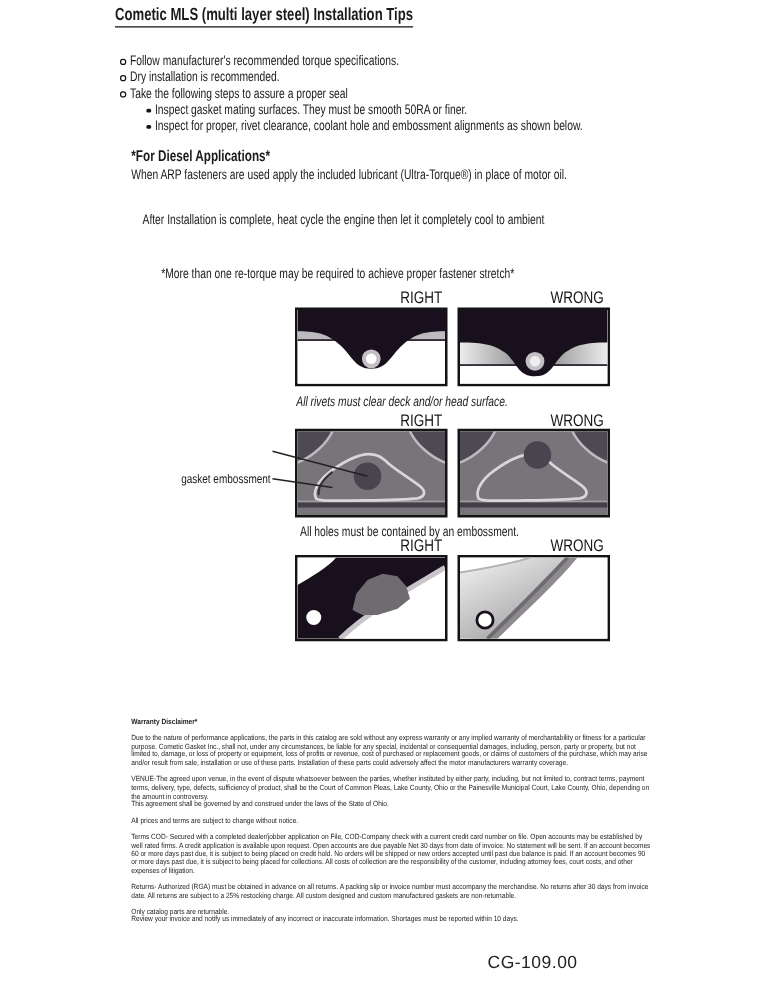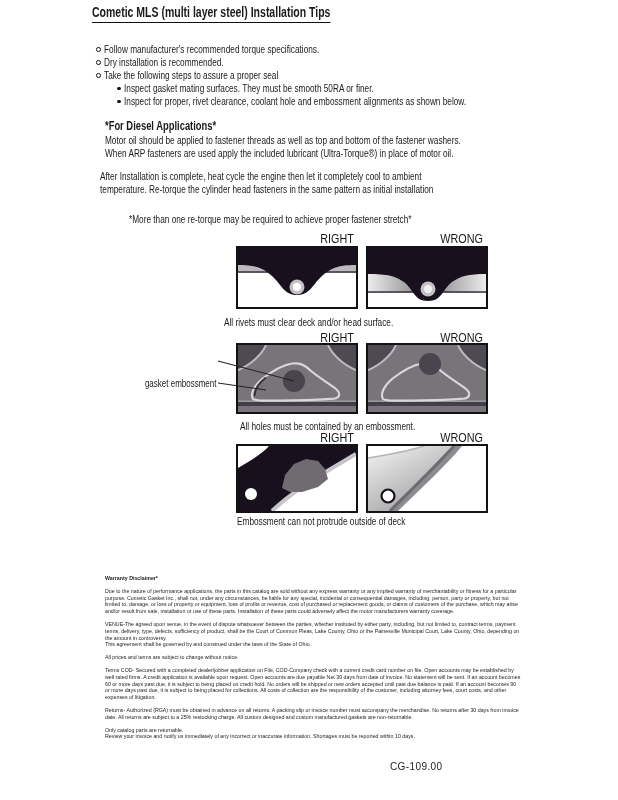--- a/index.html
+++ b/index.html
@@ -30,21 +30,21 @@
   .label-box{width:122px;text-align:right;}
   .panel{position:absolute;width:122px;height:63px;border:2px solid #131313;box-sizing:border-box;background:#fff;}
   .panel2{height:71px;}
   .panel3{height:69px;}
   .panel svg{display:block;width:100%;height:100%;}
   .side-label{font-size:10px;text-align:right;width:108px;line-height:11px;}
   .disc{width:472px;transform:scaleX(.88);transform-origin:0 0;font-size:6px;line-height:6.8px;color:#232323;}
   .disc p{margin:0 0 6px 0;}
   .disc p.tight{margin-bottom:0;}
   .disc .dh{font-weight:bold;margin-bottom:6px;}
-  .footer{font-size:10px;letter-spacing:.4px;color:#222;}
+  .footer{font-size:14px;letter-spacing:.4px;color:#222;}
   svg.leader{pointer-events:none;}
 </style>
 </head>
 <body>
 
 <div class="page">
 
   <div class="abs" style="left:92px;top:3px;">
     <span class="title t75">Cometic MLS (multi layer steel) Installation Tips</span>
   </div>
@@ -69,26 +69,24 @@
     <div class="brow lvl2">
         <span class="dot fill"></span>
         <span class="btxt">Inspect for proper, rivet clearance, coolant hole and embossment alignments as shown below.</span>
       </div>
   </div>
 
   <div class="abs" style="left:105px;top:116px;">
     <span class="h2 t75">*For Diesel Applications*</span>
   </div>
   <div class="abs" style="left:105px;top:134px;">
-    <div class="body-line"><span class="t75">Motor oil should be applied to fastener threads as well as top and bottom of the fastener washers.</span></div>
     <div class="body-line"><span class="t75">When ARP fasteners are used apply the included lubricant (Ultra-Torque®) in place of motor oil.</span></div>
   </div>
-  <div class="abs" style="left:100px;top:170px;">
+  <div class="abs" style="left:114px;top:170px;">
     <div class="body-line"><span class="t75">After Installation is complete, heat cycle the engine then let it completely cool to ambient</span></div>
-    <div class="body-line"><span class="t75">temperature. Re-torque the cylinder head fasteners in the same pattern as initial installation</span></div>
   </div>
   <div class="abs" style="left:105px;top:209px;margin-left:24px;">
     <span class="t75" style="font-size:11px;">*More than one re-torque may be required to achieve proper fastener stretch*</span>
   </div>
 
   <div class="abs label-box" style="left:236px;top:229px;"><span class="rw-label t80c">RIGHT</span></div>
   <div class="abs label-box" style="left:366px;top:229px;"><span class="rw-label t80c">WRONG</span></div>
 
   <div class="panel" style="left:236px;top:246px;">
     <svg viewBox="0 0 118 59">
@@ -111,21 +109,21 @@
         </linearGradient>
       </defs>
       <rect x="0" y="0" width="118" height="59" fill="#ffffff"></rect>
       <rect x="0" y="24" width="118" height="20" fill="url(#g-wedge)"></rect>
       <rect x="0" y="43.4" width="118" height="1.3" fill="#18101d"></rect>
       <path d="M0,0 H118 V26 C100,26 93,28 84,34 C74,42 74,53 60,53 C46,53 46,42 36,34 C27,28 20,26 0,26 Z" fill="#18101d"></path>
       <circle cx="60" cy="41" r="7.5" fill="#c2bfc5"></circle>
       <circle cx="60" cy="41" r="4.2" fill="#eeeeee"></circle>
     </svg>
   </div>
-  <div class="abs" style="left:224px;top:312px;">
+  <div class="abs" style="left:237px;top:312px;font-style:italic;">
     <span class="caption t75">All rivets must clear deck and/or head surface.</span>
   </div>
 
   <div class="abs label-box" style="left:236px;top:328px;"><span class="rw-label t80c">RIGHT</span></div>
   <div class="abs label-box" style="left:366px;top:328px;"><span class="rw-label t80c">WRONG</span></div>
 
   <div class="abs side-label" style="left:108px;top:378px;text-align:right;">
     <div><span class="t80r">gasket embossment</span></div>
   </div>
 
@@ -189,21 +187,20 @@
       <rect x="0" y="0" width="118" height="65" fill="#ffffff"></rect>
       <path d="M58,0 L94,0 C76,22 50,45 30,65 L10,65 C32,44 46,22 58,0 Z" fill="#8d8a90"></path>
       <path d="M0,12 C24,8 44,4 56,0 L86,0 C66,22 42,45 22,65 L0,65 Z" fill="url(#g-band)"></path>
       <path d="M86,0 C66,22 42,45 22,65" stroke="#6e6a70" stroke-width="3" fill="none"></path>
       <path d="M56,0 C44,4 24,8 0,12" stroke="#b5b2b7" stroke-width="1.5" fill="none"></path>
       <circle cx="20" cy="50" r="6.5" fill="#ffffff" stroke="#18101d" stroke-width="2.2"></circle>
     </svg>
   </div>
 
   <div class="abs" style="left:237px;top:515px;">
-    <div class="body-line"><span class="caption t75">Embossment can not protrude outside of deck</span></div>
   </div>
 
   <div class="abs disc" style="left:105px;top:575px;">
     <div class="dh">Warranty Disclaimer*</div>
     <p>Due to the nature of performance applications, the parts in this catalog are sold without any express warranty or any implied warranty of merchantability or fitness for a particular purpose.  Cometic Gasket Inc., shall not, under any circumstances, be liable for any special, incidental or consequential damages, including, person, party or property, but not limited to, damage, or loss of property or equipment, loss of profits or revenue, cost of purchased or replacement goods, or claims of customers of the purchase, which may arise and/or result from sale, installation or use of these parts.  Installation of these parts could adversely affect the motor manufacturers warranty coverage.</p>
     <p class="tight">VENUE-The agreed upon venue, in the event of dispute whatsoever between the parties, whether instituted by either party, including, but not limited to, contract terms, payment terms, delivery, type, defects, sufficiency of product, shall be the Court of Common Pleas, Lake County, Ohio or the Painesville Municipal Court, Lake County, Ohio, depending on the amount in controversy.</p>
     <p>This agreement shall be governed by and construed under the laws of the State of Ohio.</p>
     <p>All prices and terms are subject to change without notice.</p>
     <p>Terms COD- Secured with a completed dealer/jobber application on File, COD-Company check with a current credit card number on file.  Open accounts may be established by well rated firms.  A credit application is available upon request.  Open accounts are due payable Net 30 days from date of invoice.  No statement will be sent.  If an account becomes 60 or more days past due, it is subject to being placed on credit hold.  No orders will be shipped or new orders accepted until past due balance is paid.  If an account becomes 90 or more days past due, it is subject to being placed for collections.  All costs of collection are the responsibility of the customer, including attorney fees, court costs, and other expenses of litigation.</p>
     <p>Returns- Authorized (RGA) must be obtained in advance on all returns.  A packing slip or invoice number must accompany the merchandise.  No returns after 30 days from invoice date.  All returns are subject to a 25% restocking charge.  All custom designed and custom manufactured gaskets are non-returnable.</p>

